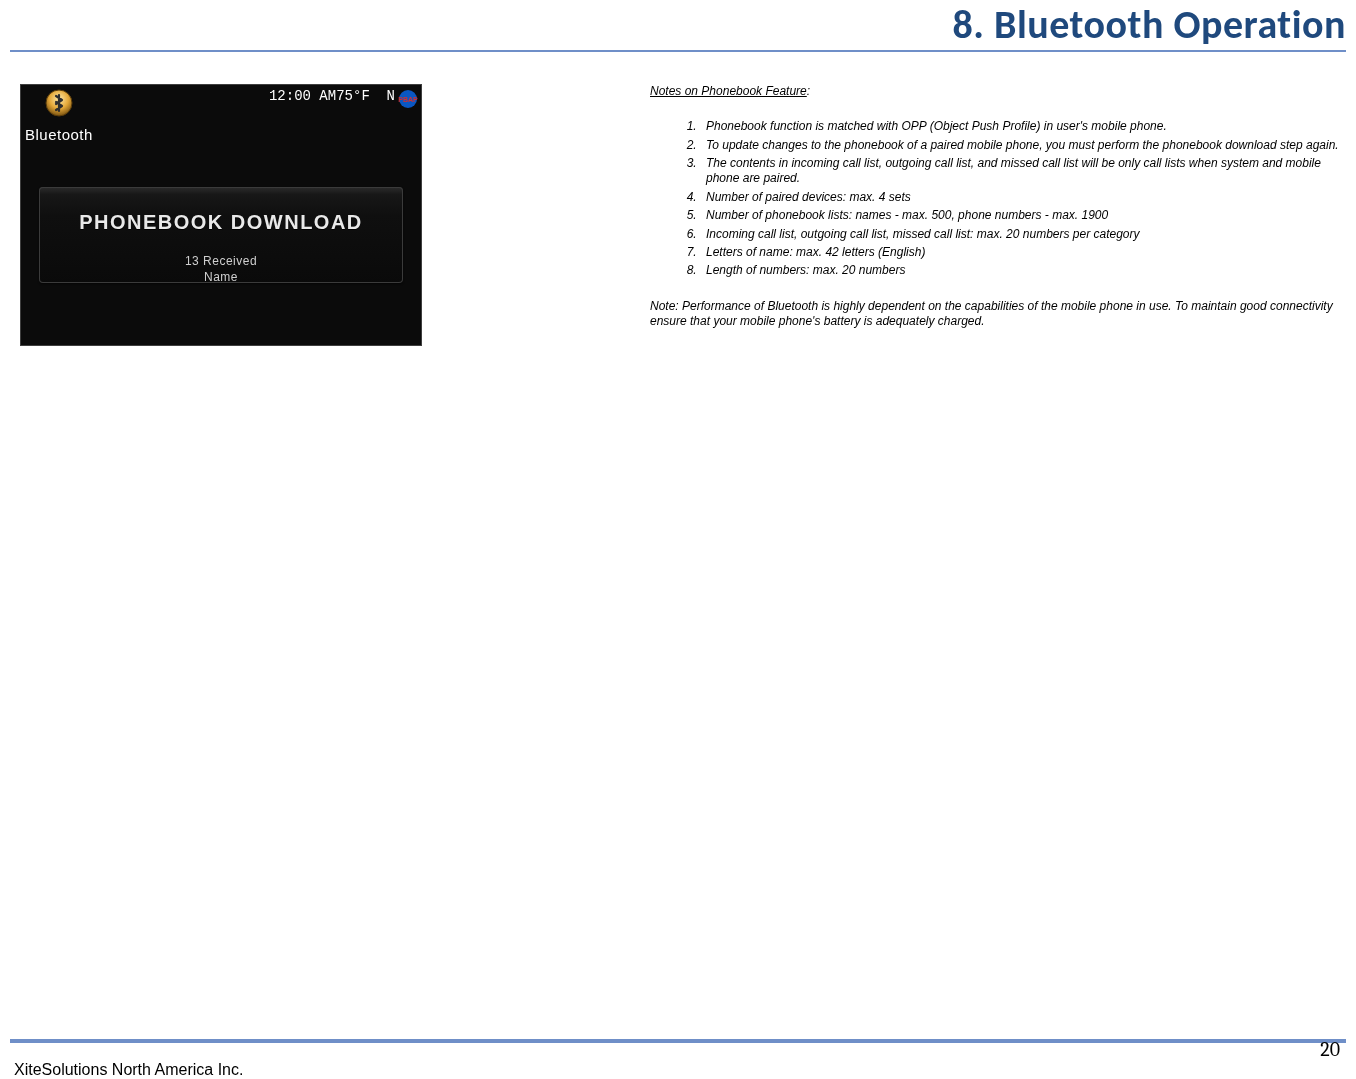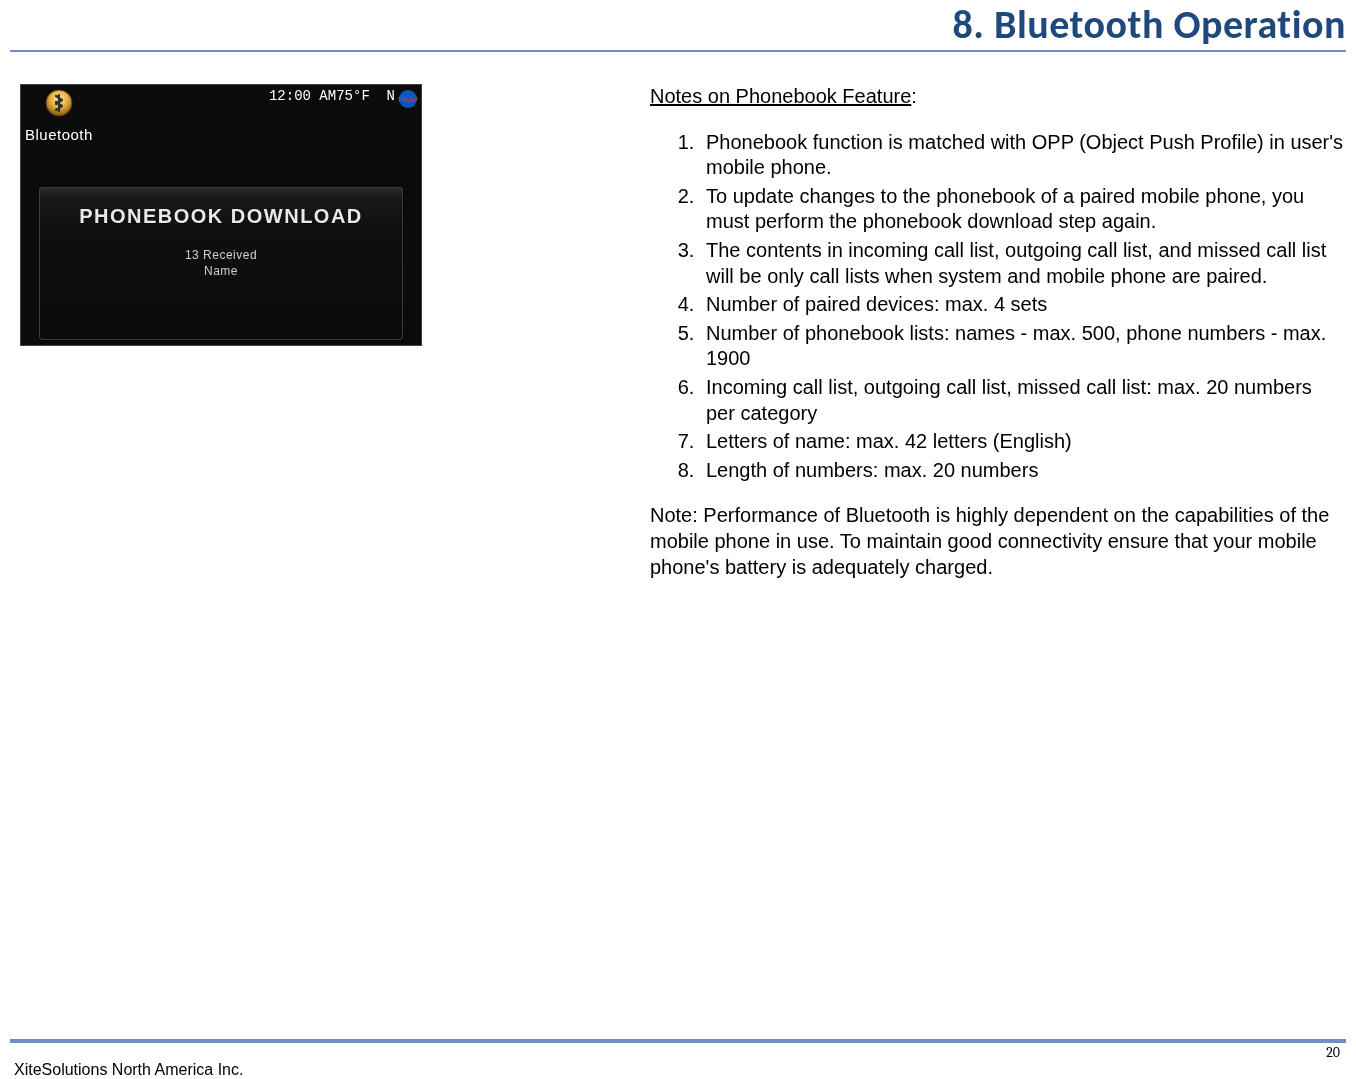--- a/index.html
+++ b/index.html
@@ -103,26 +103,26 @@
     font-family: Arial, sans-serif;
     font-weight:bold;
   }
 
   .device-body {
     position: relative;
     padding: 24px 0 0 0;
   }
   .pb-panel {
     margin: 44px 18px 0 18px;
-    height: 153px;
+    height: 96px;
     border-radius: 4px;
     background: linear-gradient(#2c2c2c 0%, #171717 8%, #0f0f0f 30%, #0a0a0a 100%);
     box-shadow: inset 0 0 0 1px #3b3b3b, 0 1px 2px rgba(0,0,0,0.6);
     text-align: center;
-    padding-top: 18px;
+    padding-top: 24px;
     box-sizing: border-box;
   }
   .pb-title {
     font-family: "Arial", sans-serif;
     font-weight: 700;
     font-size: 20px;
     letter-spacing: 1.5px;
     color: #e9e9e9;
     text-shadow: 0 1px 0 #000;
   }
@@ -133,22 +133,23 @@
     margin-top: 20px;
   }
   .pb-sub2 { margin-top: 2px; }
 
   
   .doc-text {
     position: absolute;
     top: 84px;
     left: 650px;
     right: 10px;
-    font-size: 20px;
+    font-size: 12px;
     line-height: 1.28;
+    font-style: italic;
   }
   .doc-heading {
     text-decoration: underline;
   }
   ol.notes {
     margin: 20px 0 20px 0;
     padding-left: 50px;
   }
   ol.notes li {
     padding-left: 6px;
@@ -170,21 +171,21 @@
   .footer-company {
     position: absolute;
     left: 14px;
     bottom: 0px;
     font-size: 16px;
   }
   .footer-page {
     position: absolute;
     right: 16px;
     bottom: 18px;
-    font-size: 14px;
+    font-size: 20px;
     font-family: "Cambria", Georgia, serif;
   }
 </style>
 </head>
 <body>
 
 <div class="page-header">
   <h1>8. Bluetooth Operation</h1>
 </div>
 <div class="header-rule"></div>

